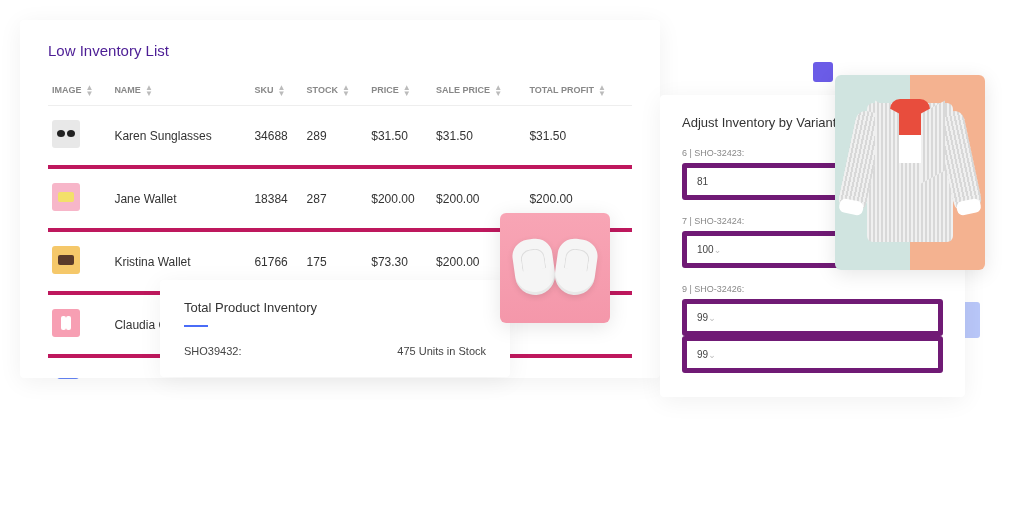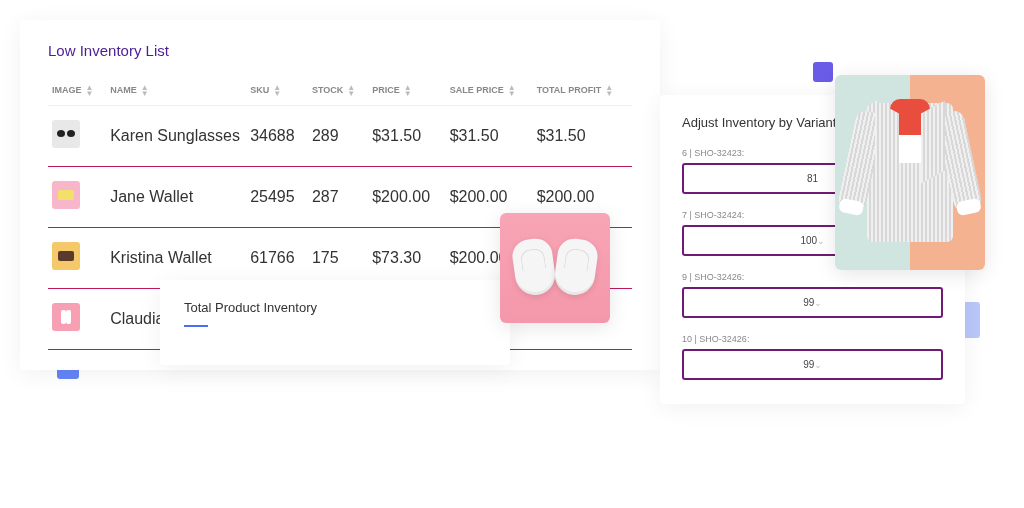--- a/index.html
+++ b/index.html
@@ -34,24 +34,24 @@
   font-size: 9px;
   font-weight: 600;
   color: #888;
   text-align: left;
   padding: 8px 4px;
   border-bottom: 1px solid #eee;
   text-transform: uppercase;
 }
 .sort-icon { display: inline-block; margin-left: 4px; font-size: 8px; color: #bbb; line-height: 6px; vertical-align: middle; }
 .inv-table tbody td {
-  font-size: 16px;
+  font-size: 12px;
   color: #333;
   padding: 14px 4px;
-  border-bottom: 1px solid #be185d;
+  border-bottom: 4px solid #be185d;
 }
 .thumb { width: 28px; height: 28px; border-radius: 3px; display: inline-block; }
 .thumb-sunglasses { background: #e8e8e8; position: relative; }
 .thumb-sunglasses::before, .thumb-sunglasses::after {
   content:""; position:absolute; width:8px; height:7px; background:#222; border-radius:50%;
   top:10px;
 }
 .thumb-sunglasses::before { left:5px; }
 .thumb-sunglasses::after { right:5px; }
 .thumb-wallet { background: #f7b6c9; position: relative; }
@@ -90,27 +90,27 @@
 .adjust-card {
   left: 660px;
   top: 95px;
   width: 305px;
   padding: 20px 22px 24px;
 }
 .adjust-title { font-size: 13px; color: #333; font-weight: 500; margin-bottom: 18px; }
 .variant-label { font-size: 9px; color: #888; margin: 16px 0 5px; }
 .variant-input {
   width: 100%;
-  border: 2px solid #701a75;
+  border: 5px solid #701a75;
   border-radius: 3px;
   padding: 8px 10px;
   font-size: 10px;
   color: #444;
   display: flex;
-  justify-content: center;
+  justify-content: flex-start;
   align-items: center;
   background: #fff;
 }
 .chev { font-size: 9px; color: #bbb; }
 
 .blazer-img {
   position: absolute;
   left: 835px;
   top: 75px;
   width: 150px;
@@ -186,21 +186,21 @@
         <td>Karen Sunglasses</td>
         <td>34688</td>
         <td>289</td>
         <td>$31.50</td>
         <td>$31.50</td>
         <td>$31.50</td>
       </tr>
       <tr>
         <td><span class="thumb thumb-wallet"></span></td>
         <td>Jane Wallet</td>
-        <td>25495</td>
+        <td>18384</td>
         <td>287</td>
         <td>$200.00</td>
         <td>$200.00</td>
         <td>$200.00</td>
       </tr>
       <tr>
         <td><span class="thumb thumb-kristina"></span></td>
         <td>Kristina Wallet</td>
         <td>61766</td>
         <td>175</td>
@@ -217,20 +217,24 @@
         <td></td>
         <td></td>
       </tr>
     </tbody>
   </table>
 </div>
 
 <div class="card total-card">
   <div class="total-title">Total Product Inventory</div>
   <div class="blue-underline"></div>
+  <div class="total-row">
+    <span>SHO39432:</span>
+    <span>475 Units in Stock</span>
+  </div>
 </div>
 
 <div class="shoes-img">
   <div class="shoe shoe-l"></div>
   <div class="shoe shoe-r"></div>
 </div>
 
 <div class="card adjust-card">
   <div class="adjust-title">Adjust Inventory by  Variant</div>
 
@@ -245,21 +249,20 @@
     <span>100</span>
     <span class="chev">⌄</span>
   </div>
 
   <div class="variant-label">9 | SHO-32426:</div>
   <div class="variant-input">
     <span>99</span>
     <span class="chev">⌄</span>
   </div>
 
-  <div class="variant-label">10 | SHO-32426:</div>
   <div class="variant-input">
     <span>99</span>
     <span class="chev">⌄</span>
   </div>
 </div>
 
 <div class="blazer-img">
   <div class="blazer-bg">
       <div class="l"></div>
       <div class="r"></div>

